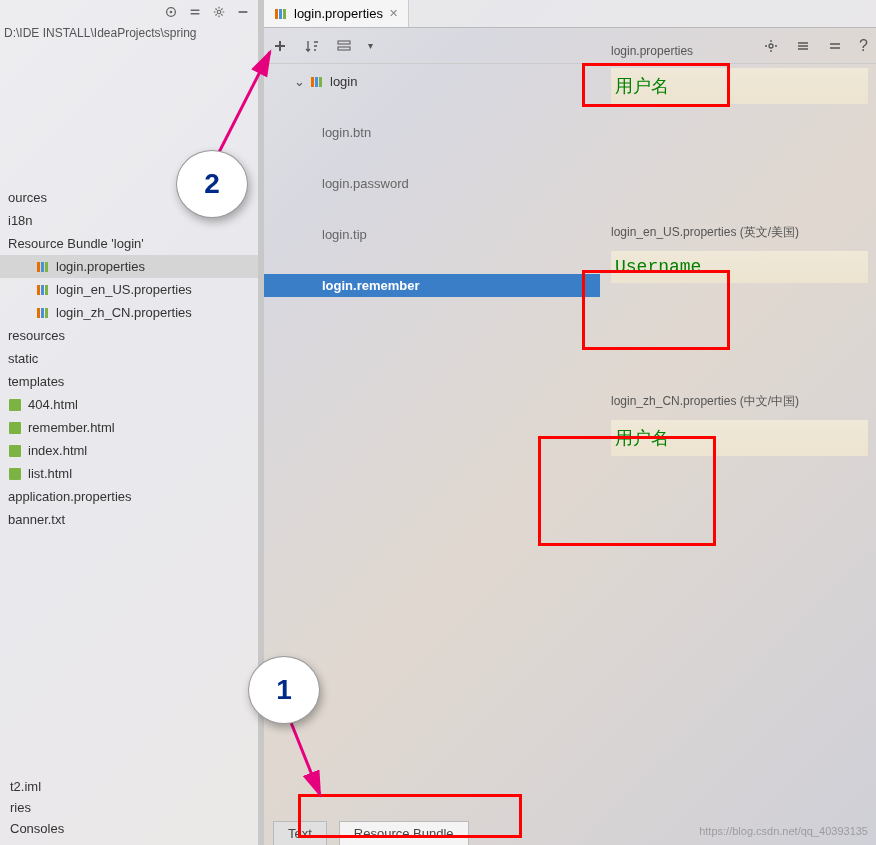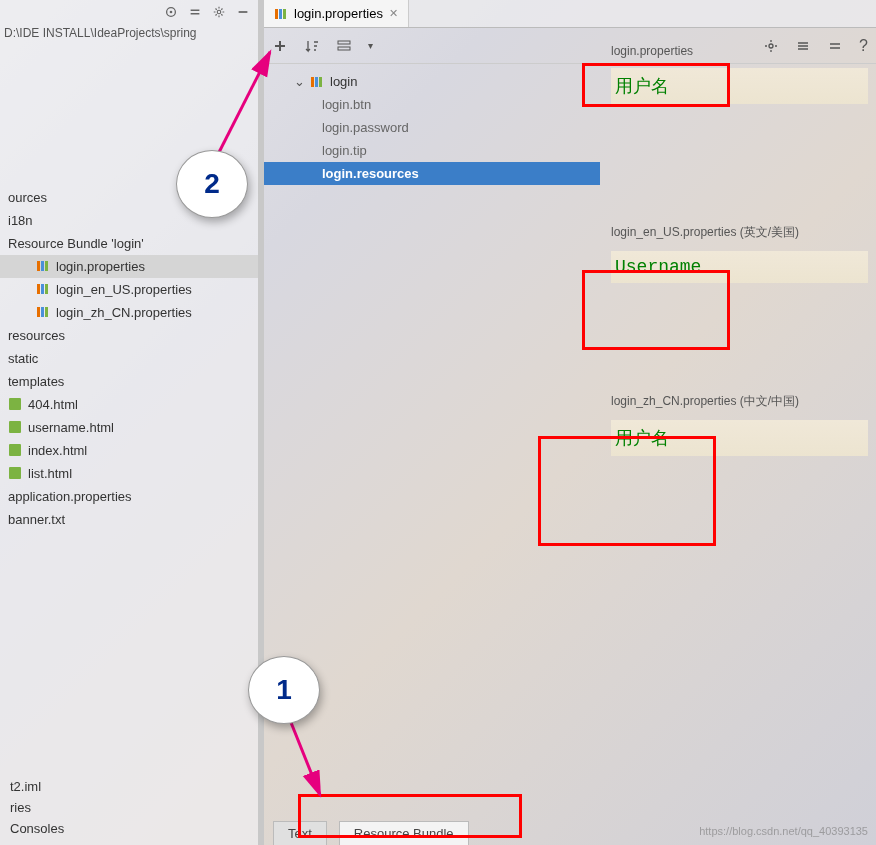--- a/index.html
+++ b/index.html
@@ -10,41 +10,41 @@
       background: linear-gradient(135deg, #e8e8ec 0%, #d8d8e0 30%, #e0d8d0 60%, #d0d0d8 100%);
       z-index: 0;
     }
     
     .left-panel { position: absolute; left: 0; top: 0; width: 258px; height: 100%; background: rgba(240,240,242,0.7); z-index: 1; }
     .left-toolbar { height: 24px; display: flex; align-items: center; justify-content: flex-end; padding-right: 8px; gap: 10px; color: #555; }
     .left-toolbar svg { width: 14px; height: 14px; fill: #666; }
     .path-bar { height: 22px; font-size: 12px; color: #555; padding: 2px 4px; white-space: nowrap; overflow: hidden; }
     
     .project-tree { font-size: 13px; color: #333; margin-top: 140px; }
-    .tree-item { padding: 4px 4px 4px 8px; display: flex; align-items: flex-start; gap: 6px; }
+    .tree-item { padding: 4px 4px 4px 8px; display: flex; align-items: center; gap: 6px; }
     .tree-item.indent1 { padding-left: 8px; }
     .tree-item.indent2 { padding-left: 36px; }
     .tree-item.selected { background: #d5d5d5; }
     .icon-props { width: 14px; height: 14px; }
     .icon-html, .icon-txt { width: 14px; height: 14px; }
     
     .divider-vert { position: absolute; left: 258px; top: 0; width: 6px; height: 100%; background: #c8c8c8; z-index: 1; }
     
     .tab-bar { position: absolute; left: 264px; top: 0; height: 28px; display: flex; align-items: center; background: rgba(235,235,237,0.8); z-index: 1; width: 612px; border-bottom: 1px solid #bbb; }
     .tab { display: flex; align-items: center; gap: 6px; padding: 4px 10px; font-size: 13px; background: #f5f5f5; border-right: 1px solid #ccc; height: 100%; }
     .tab-close { color: #888; font-size: 11px; cursor: pointer; }
     
     .tool-row { position: absolute; left: 264px; top: 28px; height: 36px; width: 612px; display: flex; align-items: center; padding: 0 8px; gap: 16px; z-index: 1; border-bottom: 1px solid #ccc; }
     .tool-row svg { width: 16px; height: 16px; fill: #555; }
     .tool-btn { color: #555; cursor: pointer; display: flex; align-items: center; }
     
     .keys-panel { position: absolute; left: 264px; top: 64px; width: 336px; height: 730px; z-index: 1; }
     .key-tree { padding-top: 6px; font-size: 13px; }
     .key-row { padding: 4px 0 4px 30px; display: flex; align-items: center; gap: 6px; color: #333; }
-    .key-row.child { padding-left: 58px; color: #666; font-weight: 500; }
+    .key-row.child { padding-left: 58px; color: #666; font-weight: 500; margin-top: 28px; }
     .key-row.selected { background: #3b7ec8; color: #fff; font-weight: 600; }
     .chev { display: inline-block; width: 10px; color: #555; }
     
     .values-panel { position: absolute; left: 603px; top: 28px; width: 273px; height: 630px; z-index: 1; }
     .val-block { margin-bottom: 28px; padding: 10px 8px 0 8px; }
     .val-label { font-size: 12px; color: #555; margin-bottom: 10px; }
     .val-text { font-family: "Courier New", monospace; font-size: 18px; color: #008000; background: linear-gradient(#f0e8d8, #ece4d0); padding: 6px 4px; min-height: 28px; width: 100%; }
     
     .bottom-tabs { position: absolute; left: 273px; bottom: 0; height: 28px; display: flex; align-items: flex-end; z-index: 1; gap: 12px; justify-content: center; }
     .btab { padding: 4px 14px; font-size: 13px; border: 1px solid #bbb; border-bottom: none; background: #e0e0e0; color: #444; }
@@ -145,21 +145,21 @@
     <div class="tree-item">
       <svg class="icon-html" viewBox="0 0 14 14">
           <rect x="1" y="1" width="12" height="12" fill="#7cb342" rx="1"></rect>
         </svg>
       <span>404.html</span>
     </div>
     <div class="tree-item">
       <svg class="icon-html" viewBox="0 0 14 14">
           <rect x="1" y="1" width="12" height="12" fill="#7cb342" rx="1"></rect>
         </svg>
-      <span>username.html</span>
+      <span>remember.html</span>
     </div>
     <div class="tree-item">
       <svg class="icon-html" viewBox="0 0 14 14">
           <rect x="1" y="1" width="12" height="12" fill="#7cb342" rx="1"></rect>
         </svg>
       <span>index.html</span>
     </div>
     <div class="tree-item">
       <svg class="icon-html" viewBox="0 0 14 14">
           <rect x="1" y="1" width="12" height="12" fill="#7cb342" rx="1"></rect>
@@ -247,21 +247,21 @@
     <div class="key-row child">
         <span>login.btn</span>
       </div>
     <div class="key-row child">
         <span>login.password</span>
       </div>
     <div class="key-row child">
         <span>login.tip</span>
       </div>
     <div class="key-row child selected">
-        <span>login.resources</span>
+        <span>login.remember</span>
       </div>
   </div>
 </div>
 
 <div class="values-panel">
   <div class="val-block" style="margin-top:6px;">
     <div class="val-label">
       <span>login.properties</span> <span></span>
     </div>
     <div class="val-text">用户名</div>

